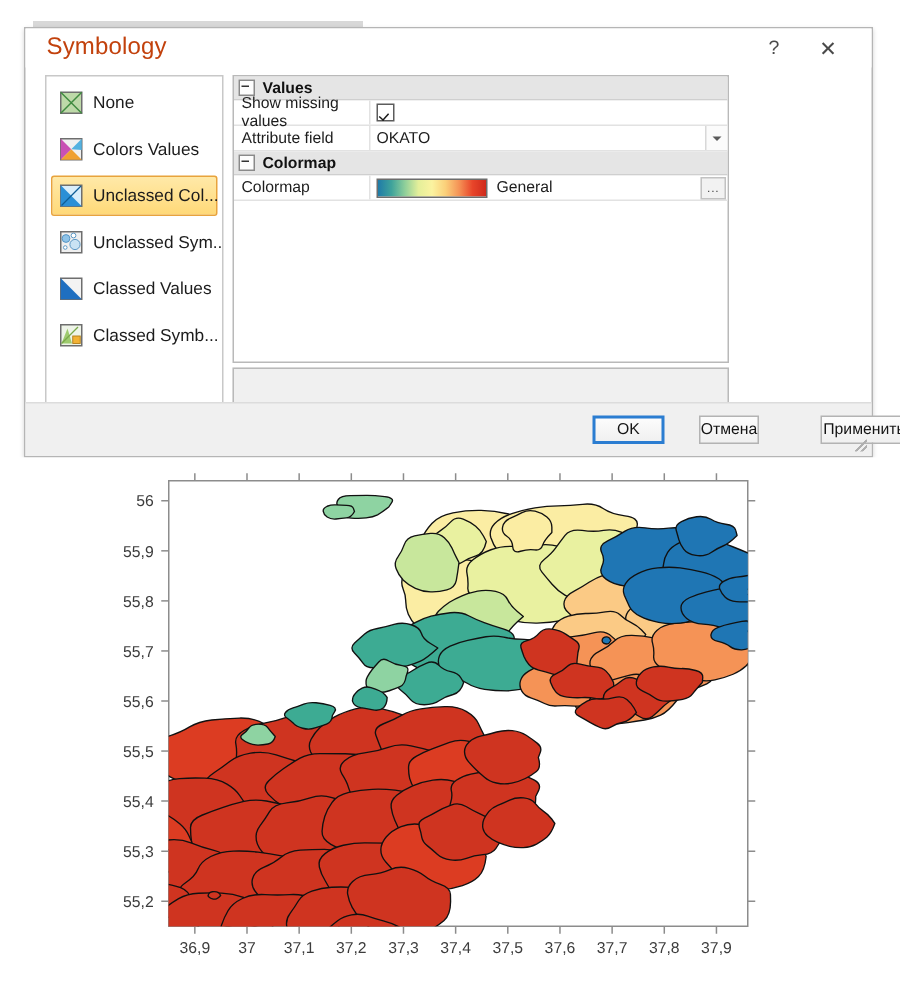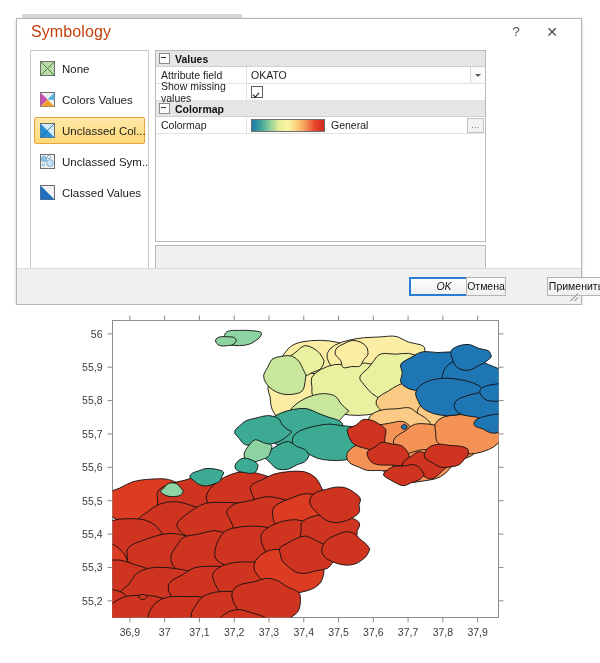--- a/index.html
+++ b/index.html
@@ -120,21 +120,21 @@
   #footer{
     position:absolute;left:0;bottom:0;width:564px;height:35px;
     background:#f0f0f0;border-top:1px solid #dcdcdc;
   }
   .dlg-btn{
     position:absolute;top:8px;height:19px;font-size:10.5px;color:#151515;
     background:linear-gradient(#fcfcfc,#f0f0f0);border:1px solid #b3b3b3;
     cursor:default;font-family:"Liberation Sans", sans-serif;padding:0;
     text-align:center;line-height:17px;
   }
-  #ok-btn{left:392px;width:70px;border:2px solid #2b7dd1;line-height:15px;font-style:italic;}
+  #ok-btn{left:378px;width:48px;border:2px solid #2b7dd1;line-height:15px;}
   #cancel-btn{left:449px;width:40px;}
   #apply-btn{left:530px;width:58px;}
   #grip{
     position:absolute;right:3px;bottom:3px;width:8px;height:8px;
     background:
       linear-gradient(135deg,transparent 45%,#b0b0b0 45%,#b0b0b0 58%,transparent 58%),
       linear-gradient(135deg,transparent 70%,#b0b0b0 70%,#b0b0b0 83%,transparent 83%);
   }
 
   
@@ -200,44 +200,53 @@
     </div>
 
     <div class="method-item">
       <svg class="mico" viewBox="0 0 17 17">
         <rect x="1.5" y="1.5" width="14" height="14" fill="#f3f3f3" stroke="#6e6e6e"></rect>
         <path d="M1.5 15.5 L1.5 1.5 L15.5 15.5 Z" fill="#1f6fc0"></path>
       </svg>
       <span class="method-label">Classed Values</span>
     </div>
 
+    <div class="method-item">
+      <svg class="mico" viewBox="0 0 17 17">
+        <rect x="1.5" y="1.5" width="14" height="14" fill="#eef4e8" stroke="#6e6e6e"></rect>
+        <path d="M2 14 L6 4 L9 14 Z" fill="#9ecb6e"></path>
+        <path d="M2 14 L13 3" stroke="#7aa84a" fill="none" stroke-width=".8"></path>
+        <rect x="9.5" y="9" width="5" height="5" fill="#f2b134" stroke="#b07c18" stroke-width=".6"></rect>
+      </svg>
+      <span class="method-label">Classed Symb...</span>
+    </div>
 
   </div>
 
   <div id="prop-panel">
 
     <div class="grp-row">
       <span class="grp-toggle"></span>
       <span class="grp-title">Values</span>
+    </div>
+
+    <div class="pr-row">
+      <div class="pr-name">Show missing values</div>
+      <div class="pr-val">
+        <span class="chkbox"></span>
+      </div>
     </div>
 
     <div class="pr-row">
       <div class="pr-name">Attribute field</div>
       <div class="pr-val">
         <span>OKATO</span>
         <span class="combo-arrow">
             <i></i>
           </span>
-      </div>
-    </div>
-
-    <div class="pr-row">
-      <div class="pr-name">Show missing values</div>
-      <div class="pr-val">
-        <span class="chkbox"></span>
       </div>
     </div>
 
     <div class="grp-row">
       <span class="grp-toggle"></span>
       <span class="grp-title">Colormap</span>
     </div>
 
     <div class="pr-row">
       <div class="pr-name">Colormap</div>

